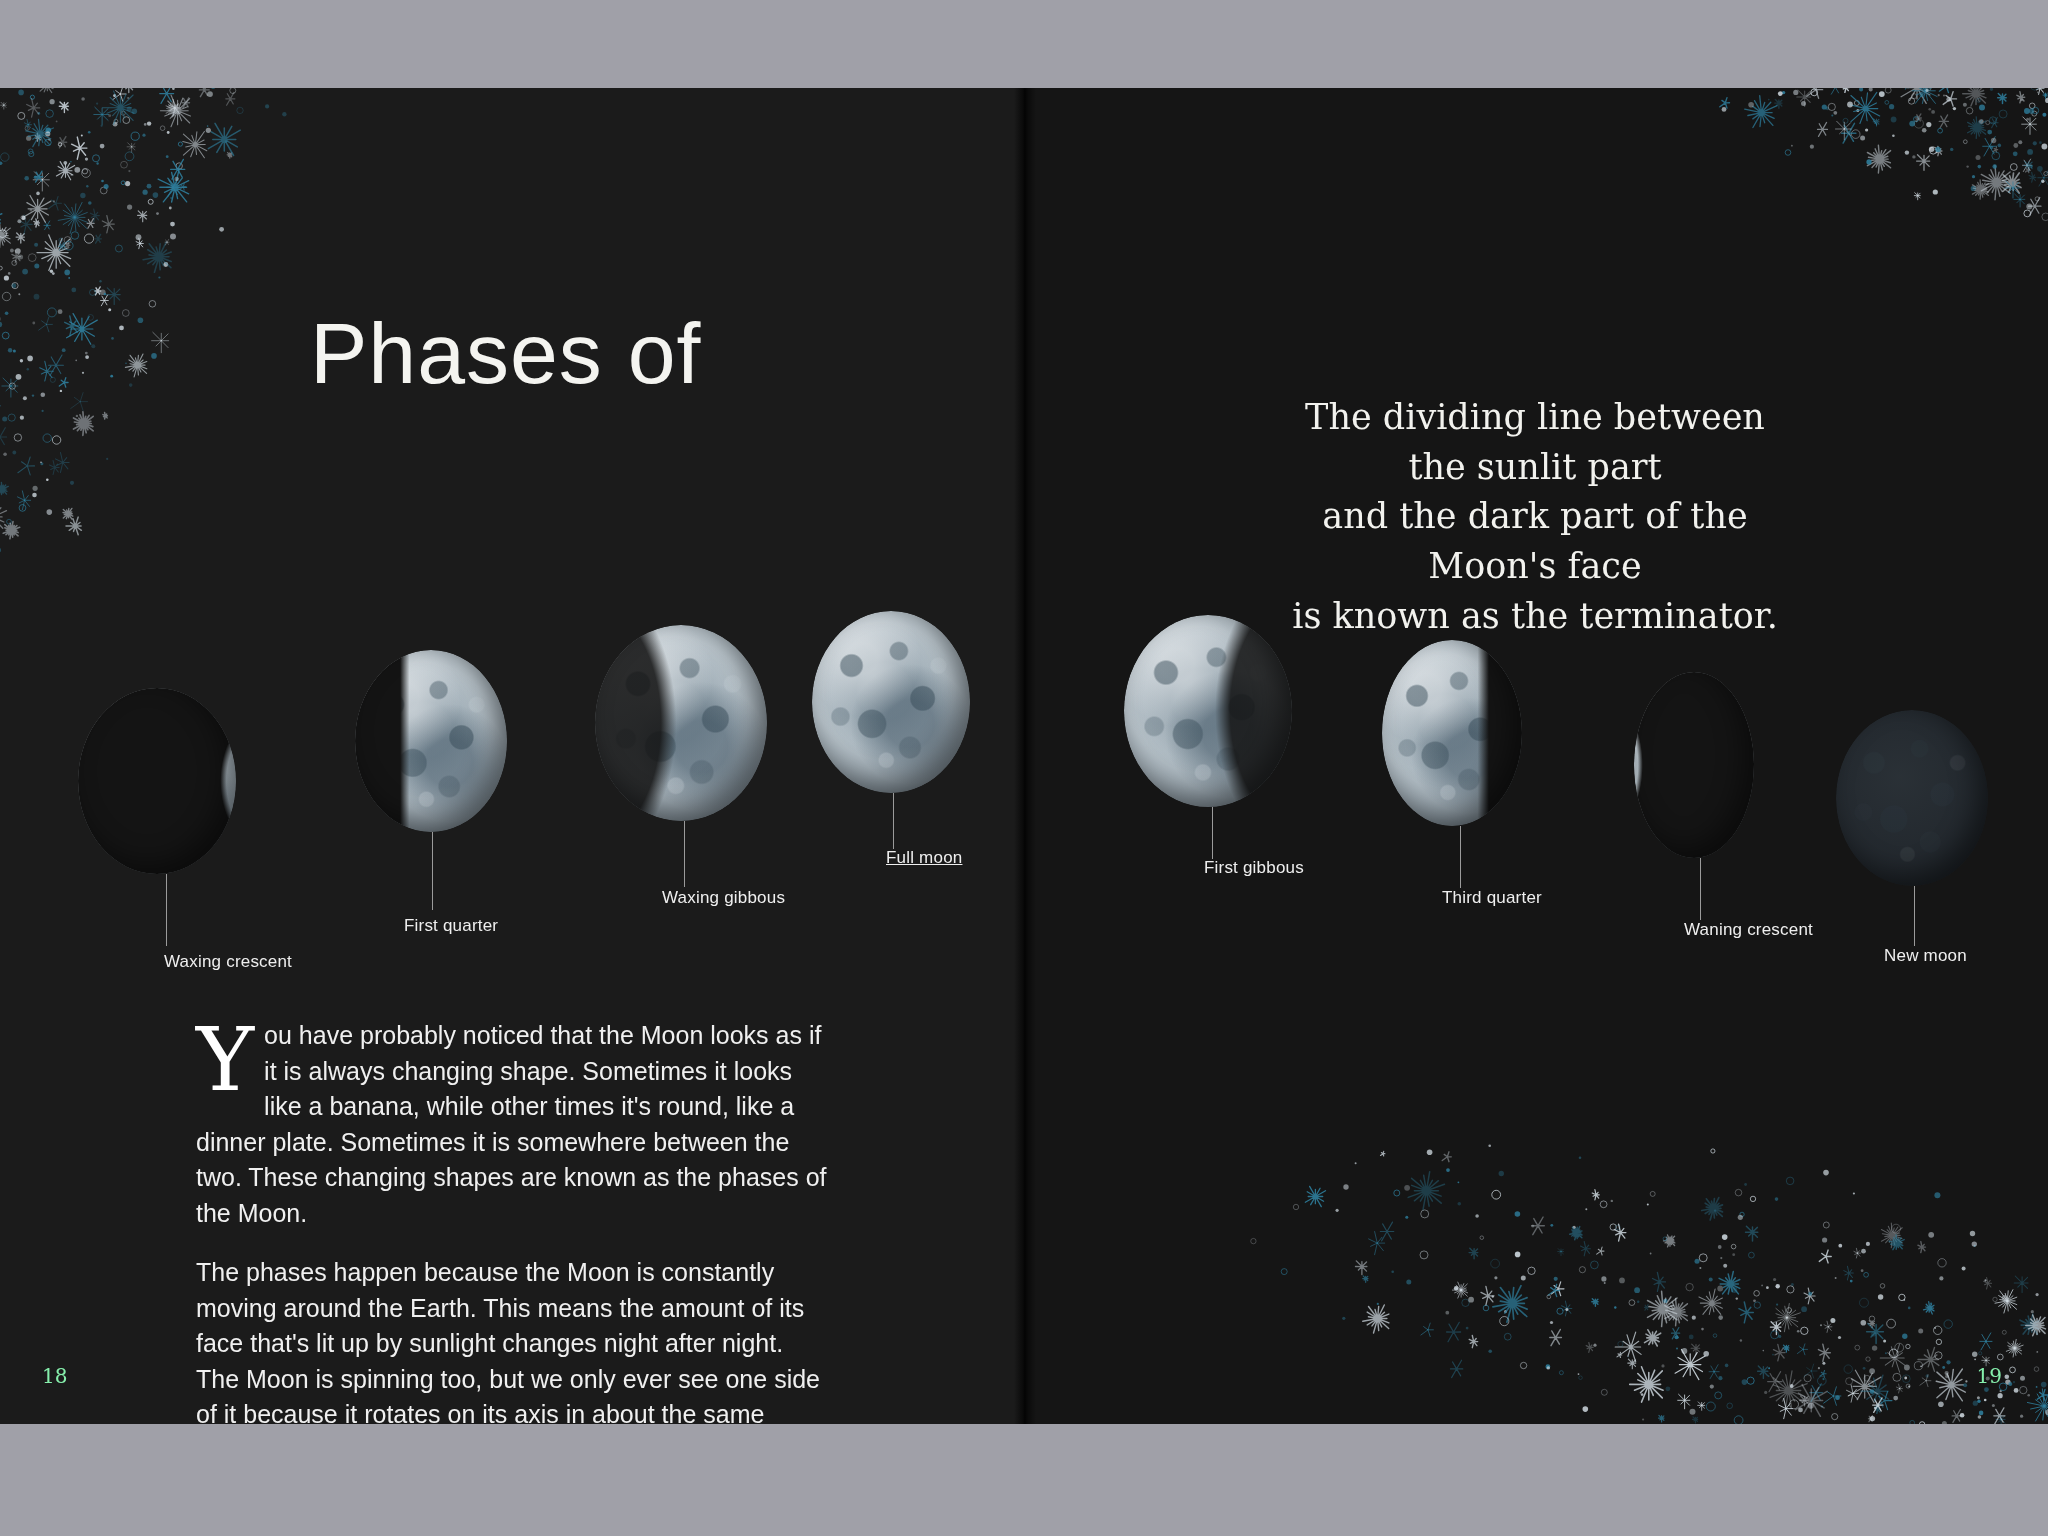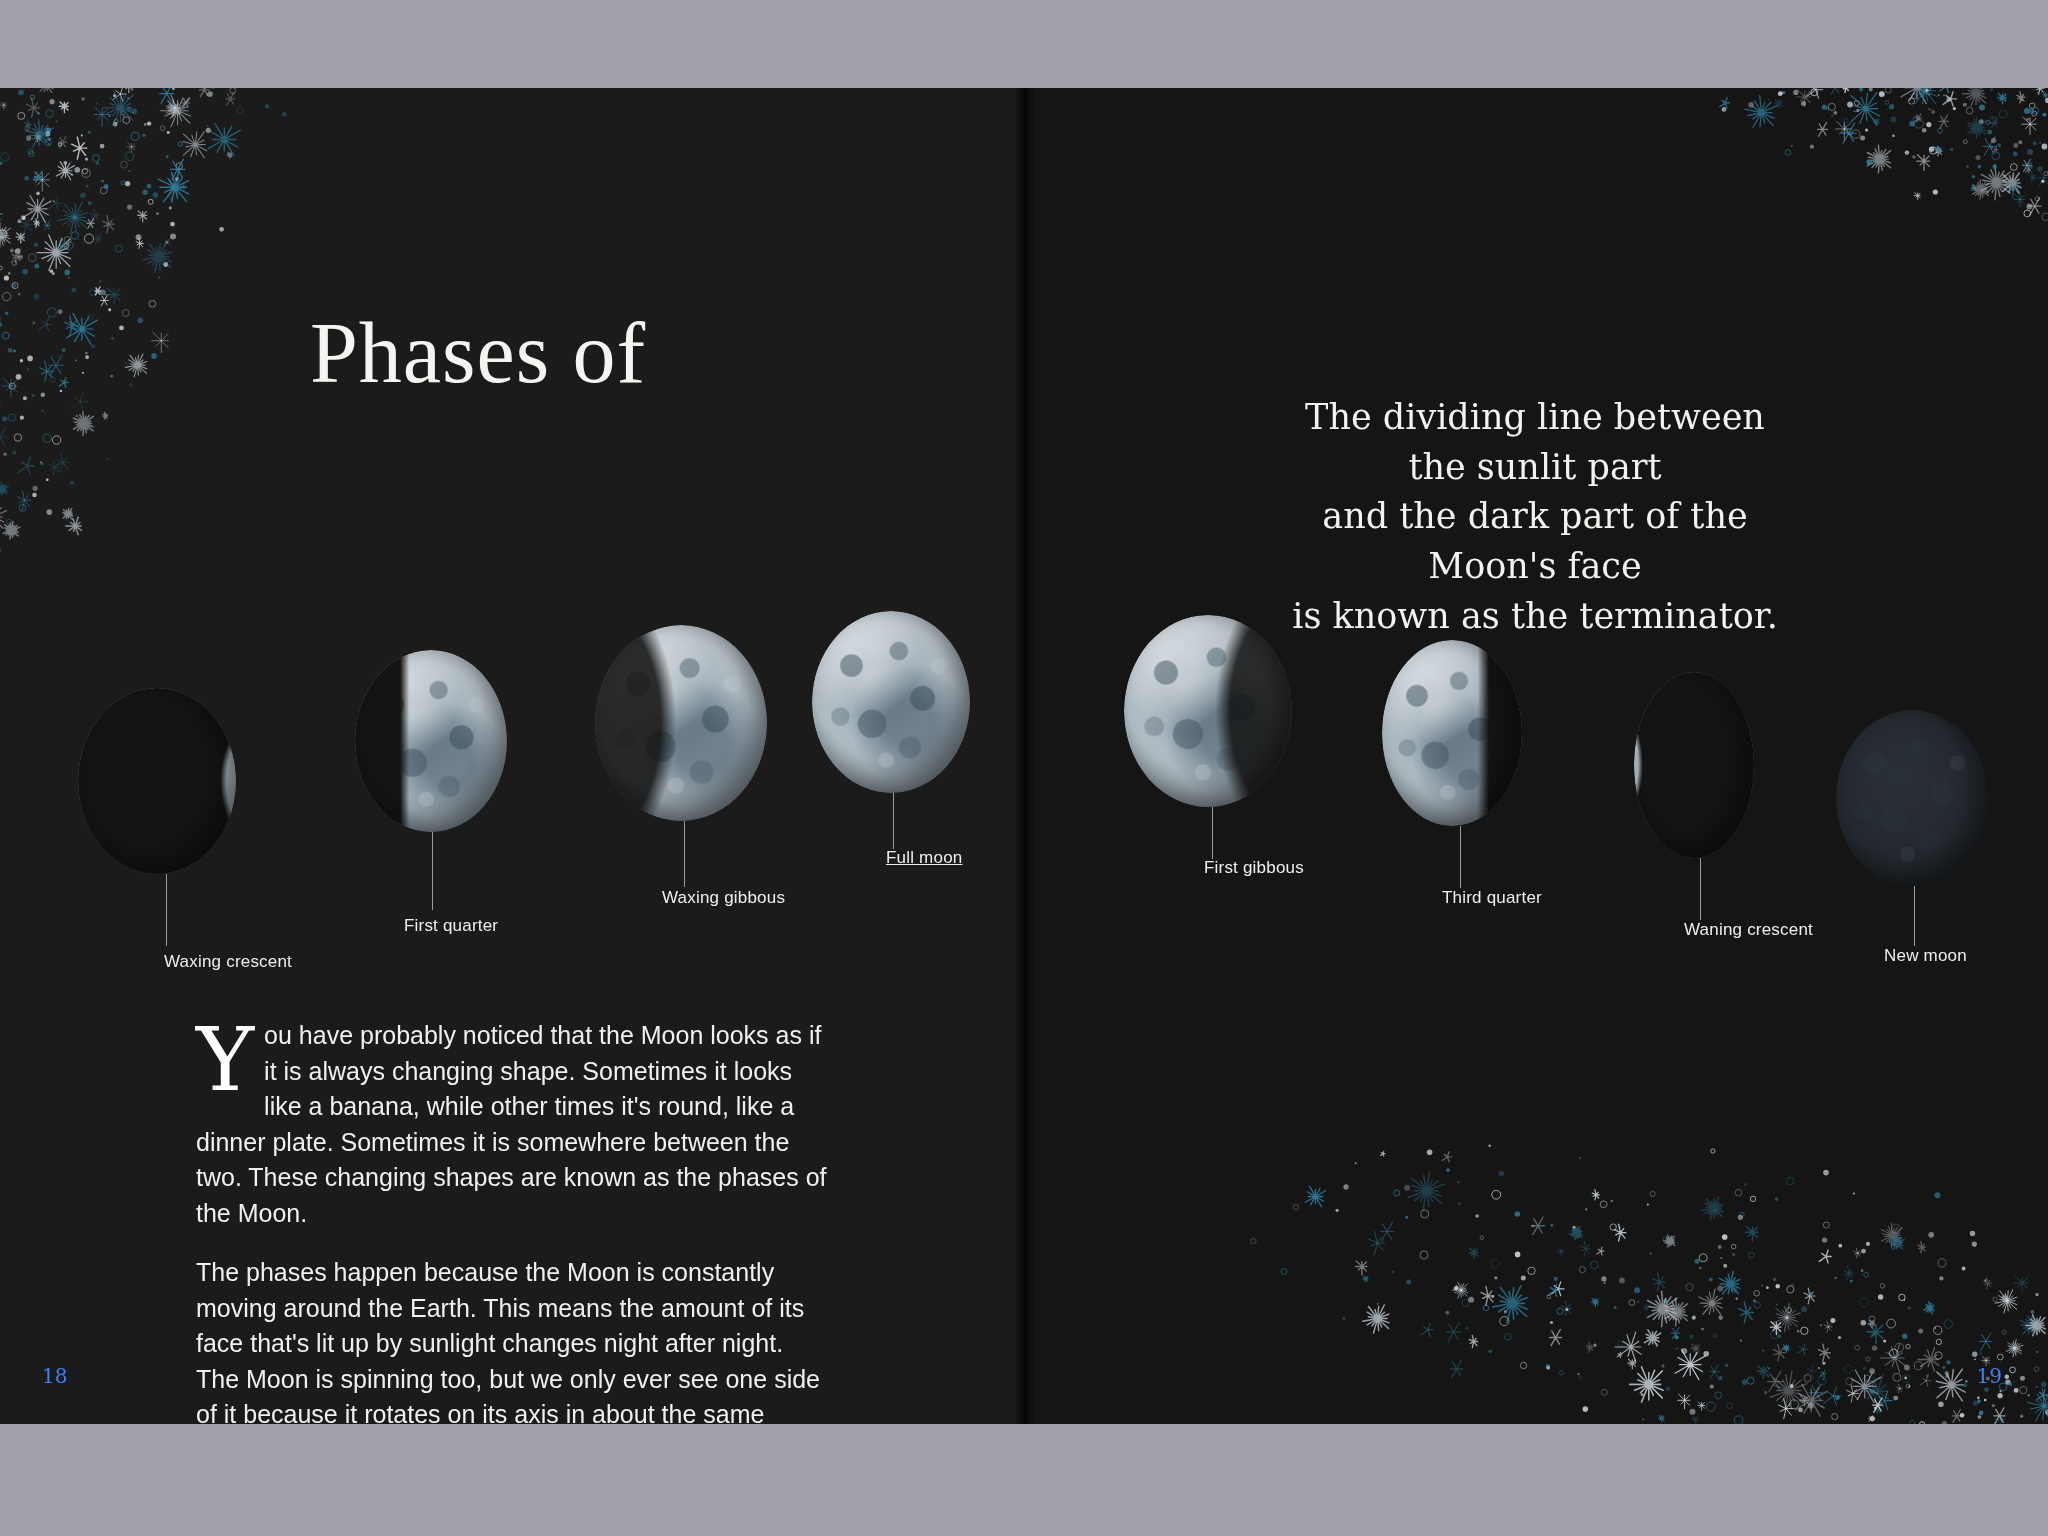--- a/index.html
+++ b/index.html
@@ -37,21 +37,21 @@
     background: linear-gradient(to right,
       rgba(0,0,0,0) 0%, rgba(0,0,0,.55) 35%,
       rgba(0,0,0,.8) 50%, rgba(0,0,0,.45) 65%, rgba(0,0,0,0) 100%);
     pointer-events: none; z-index: 40;
   }
 
   
   #title {
     position: absolute; left: 310px; top: 215px;
     width: 560px;
-    font-family: Liberation Serif, serif;
+    font-family: Liberation Sans, sans-serif;
     font-weight: 400;
     font-size: 86px;
     line-height: 1.18;
     color: #f4f4f0;
     letter-spacing: 1px;
   }
   #title .l2 { display:block; }
 
   
   #terminator {
@@ -201,21 +201,21 @@
     width: 180px;
     font-size: 15px; line-height: 1.45;
     color: #efefef;
   }
 
   
   .pagenum {
     position: absolute; bottom: 36px;
     font-family: "DejaVu Serif", serif;
     font-size: 20px;
-    color: #3b82f6;
+    color: #86efac;
   }
   #pn-left  { left: 42px; }
   #pn-right { right: 46px; }
 
   
   .stars { position: absolute; pointer-events: none; }
   #stars-tl { left: -40px; top: -10px;  width: 460px; height: 560px; }
   #stars-tr { right: 0px;  top: -10px;  width: 520px; height: 300px; }
   #stars-br { right: 0px;  bottom: -20px; width: 820px; height: 300px; }
 </style>

